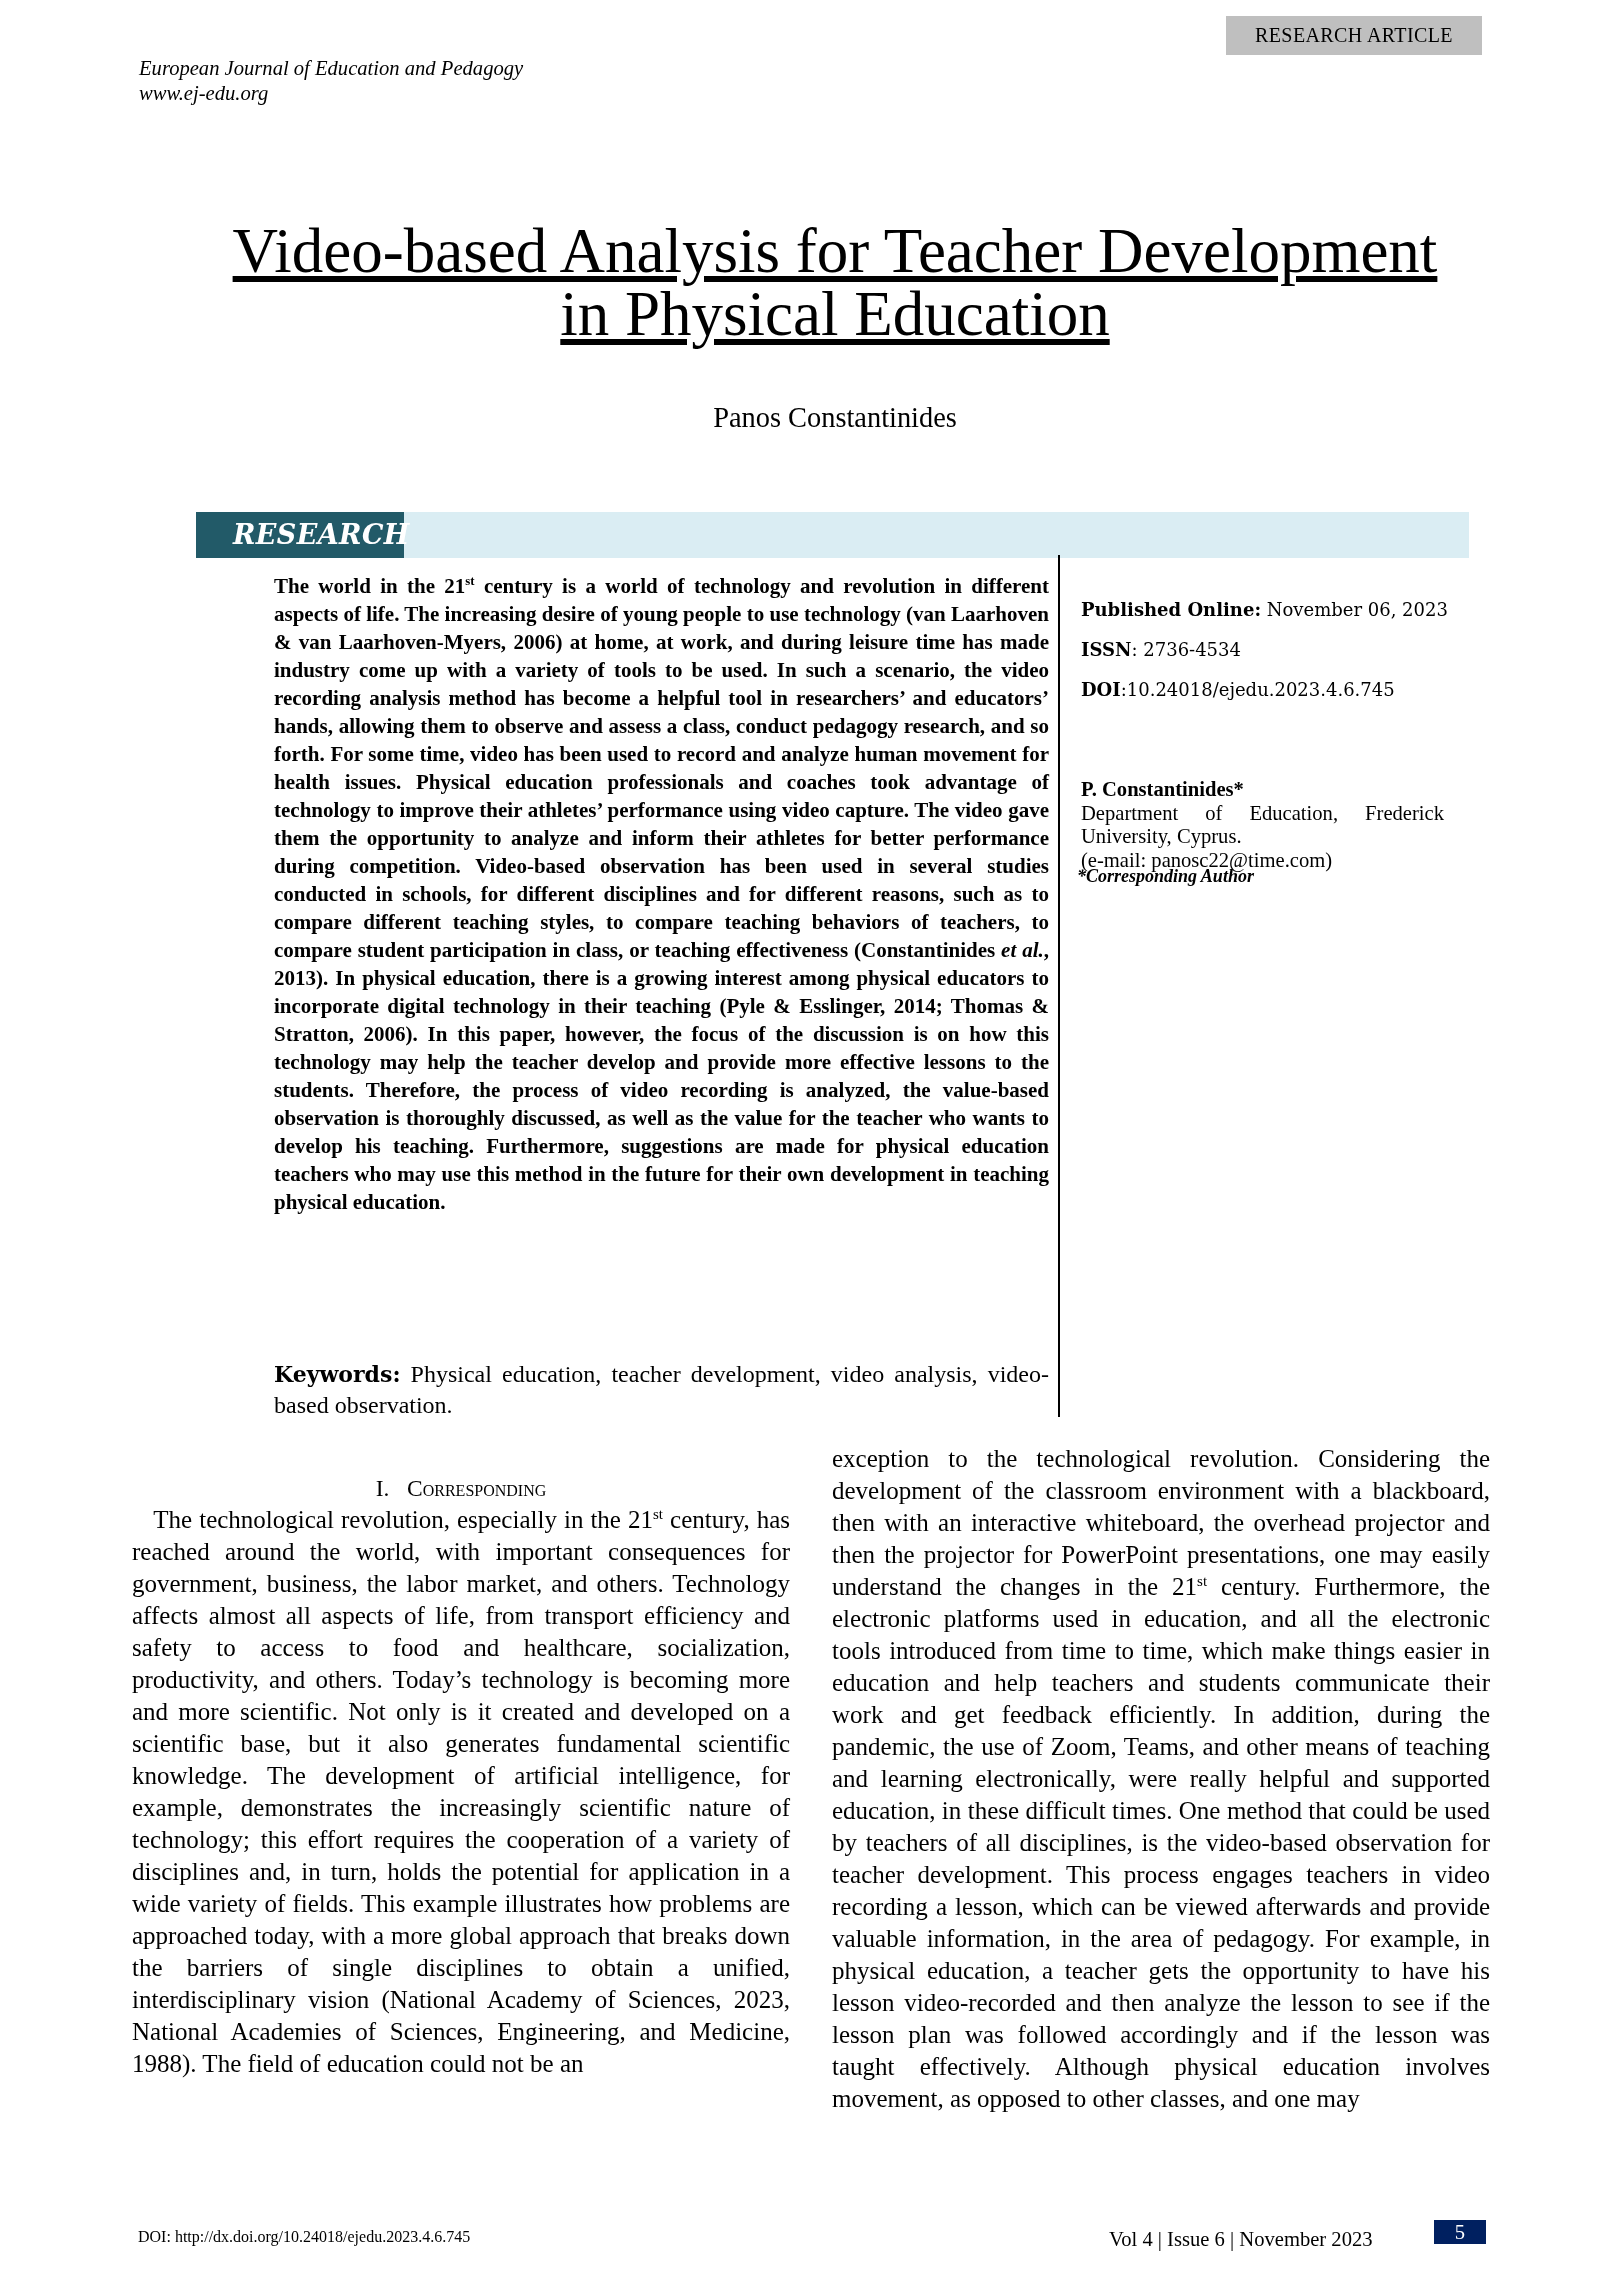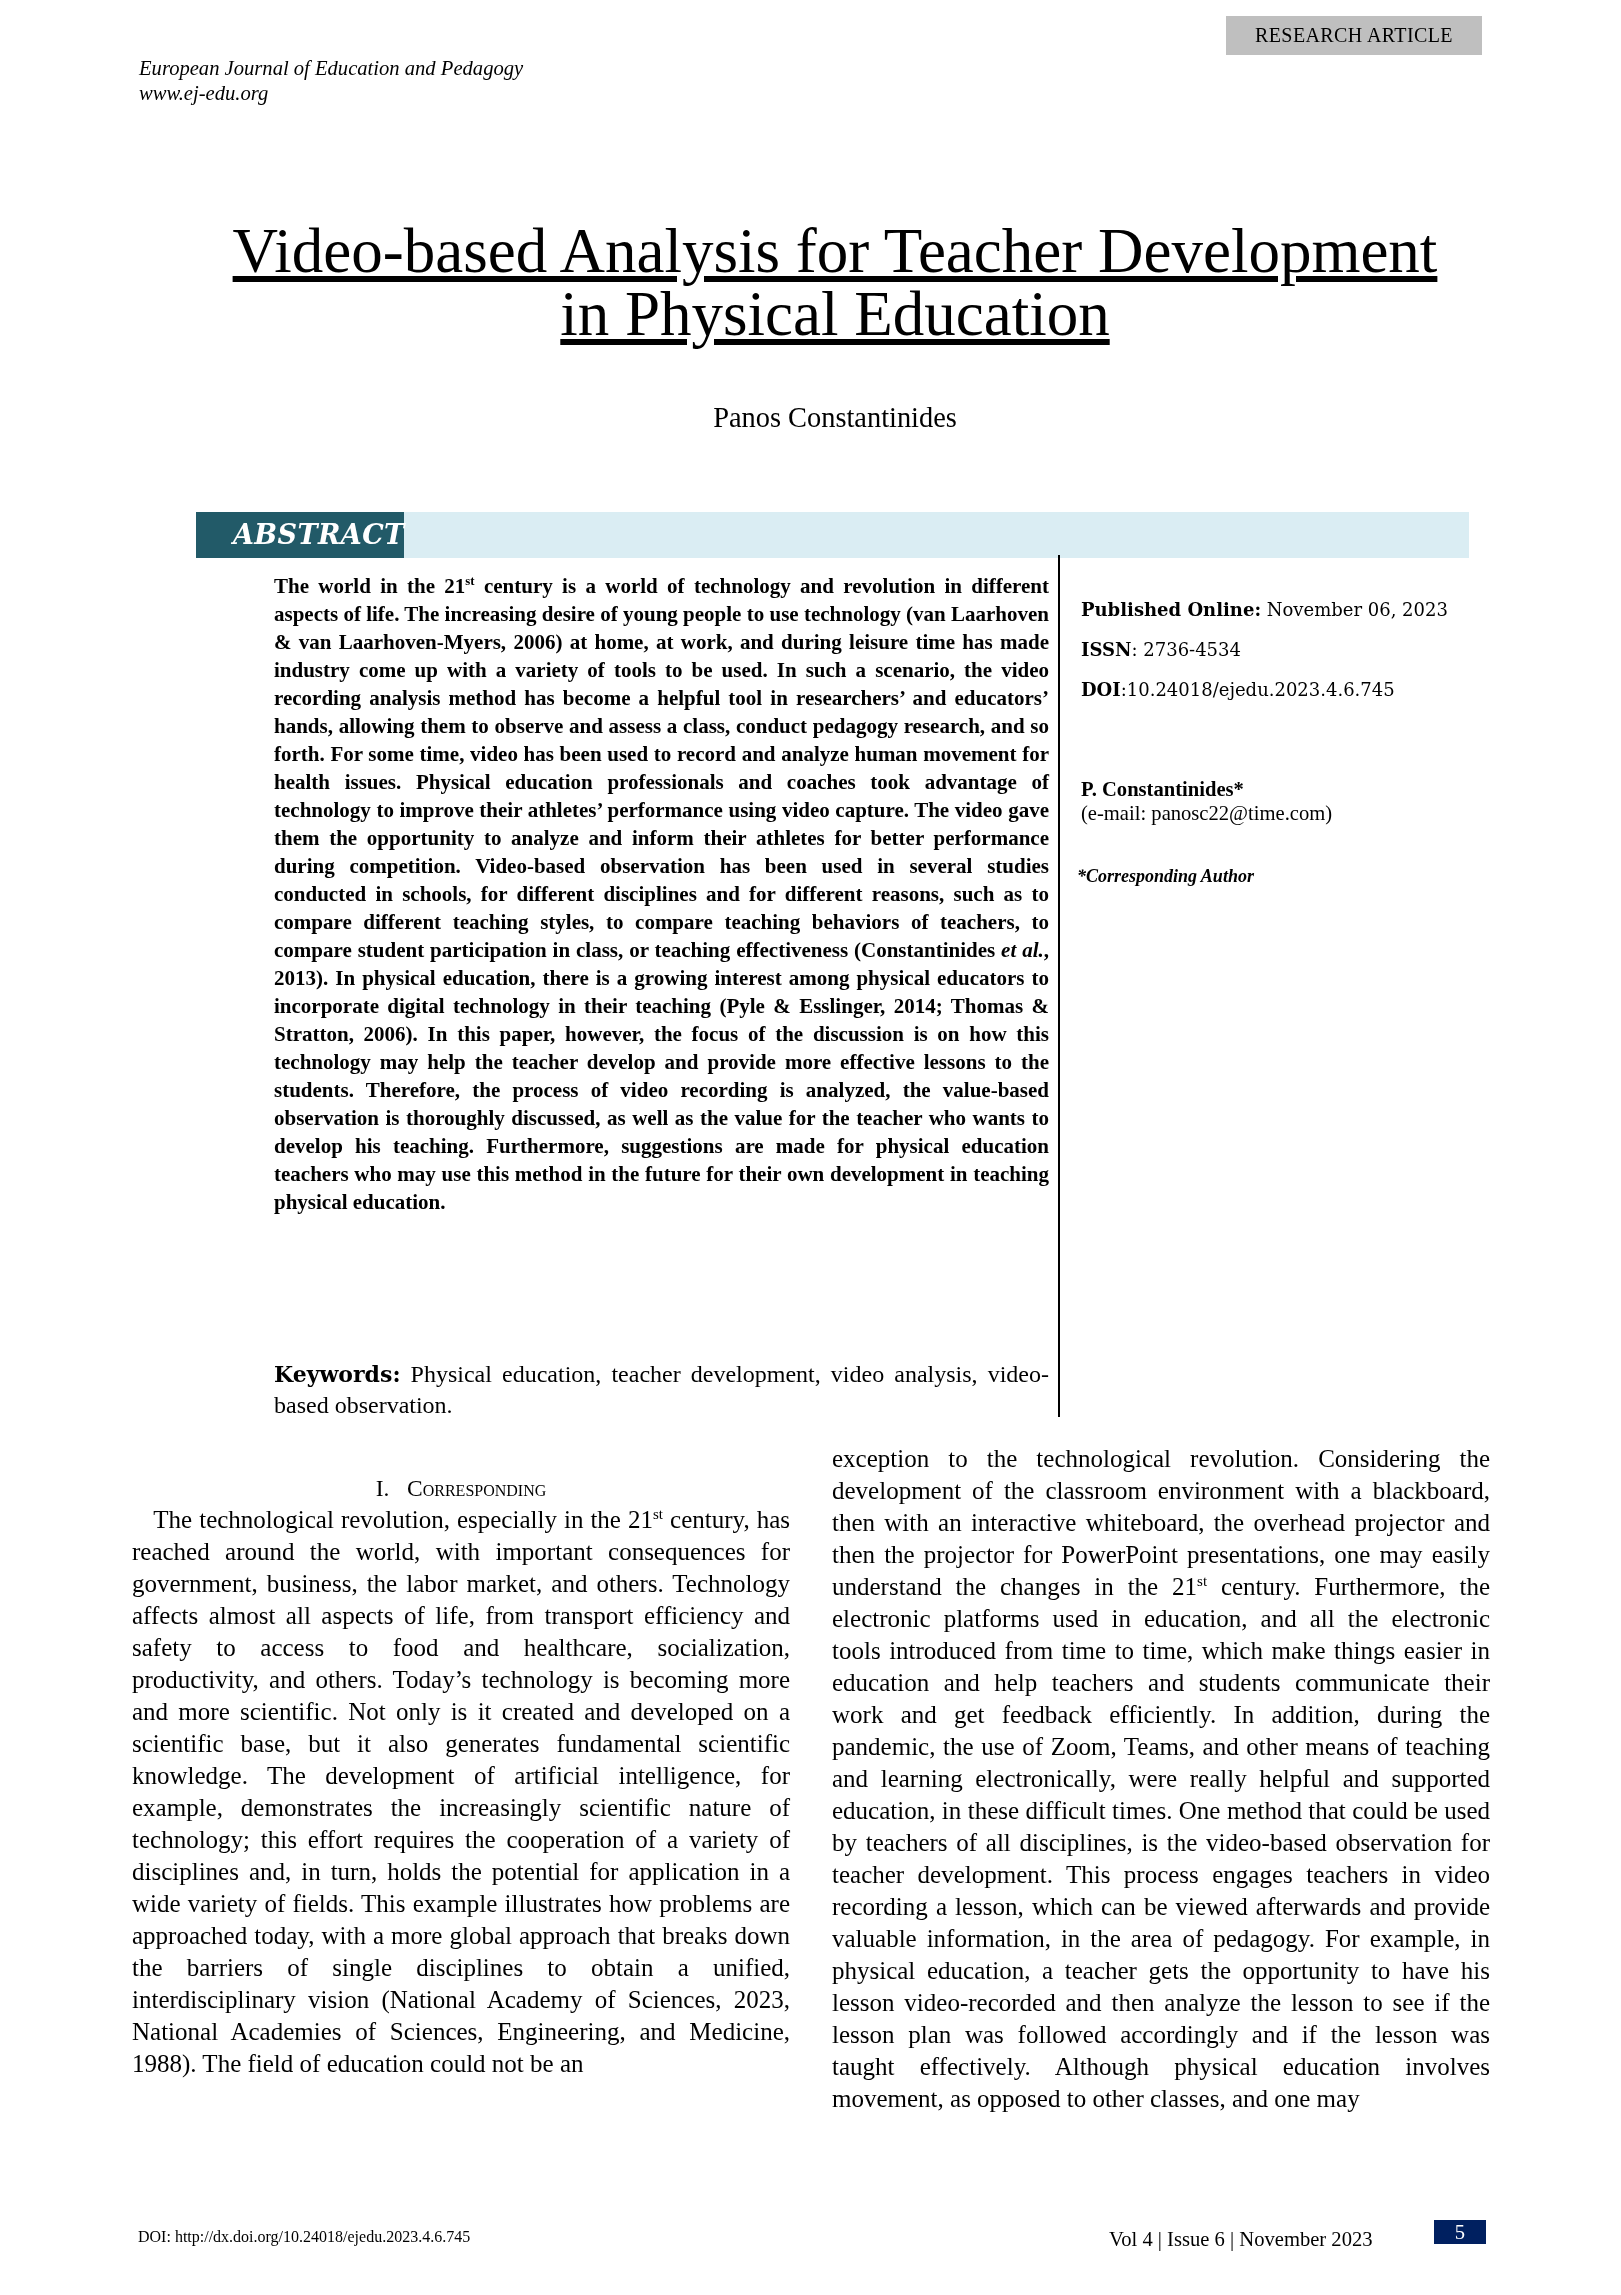--- a/index.html
+++ b/index.html
@@ -57,36 +57,37 @@
   <div>European Journal of Education and Pedagogy</div>
   <div>www.ej-edu.org</div>
 </div>
 
 <div class="abs badge">RESEARCH ARTICLE</div>
 
 <div class="abs title">Video-based Analysis for Teacher Development in Physical Education</div>
 <div class="abs author">Panos Constantinides</div>
 
 <div class="abs abs-band"></div>
-<div class="abs abs-tab">ABSTRACT</div>
+<div class="abs abs-tab">RESEARCH</div>
 
 <div class="abs abstract-text"><span>The world in the 21</span><sup>st</sup><span> century is a world of technology and revolution in different aspects of life. The increasing desire of young people to use technology (van Laarhoven &amp; van Laarhoven-Myers, 2006) at home, at work, and during leisure time has made industry come up with a variety of tools to be used. In such a scenario, the video recording analysis method has become a helpful tool in researchers’ and educators’ hands, allowing them to observe and assess a class, conduct pedagogy research, and so forth.  For some time, video has been used to record and analyze human movement for health issues. Physical education professionals and coaches took advantage of technology to improve their athletes’ performance using video capture. The video gave them the opportunity to analyze and inform their athletes for better performance during competition. Video-based observation has been used in several studies conducted in schools, for different disciplines and for different reasons, such as to compare different teaching styles, to compare teaching behaviors of teachers, to compare student  participation in class, or teaching effectiveness (Constantinides </span><i>et al.</i><span>, 2013). In physical education, there is a growing interest among physical educators to incorporate digital technology in their teaching (Pyle &amp; Esslinger, 2014; Thomas &amp; Stratton, 2006). In this paper, however, the focus of the discussion is on how this technology may help the teacher develop and provide more effective lessons to the students. Therefore, the process of video recording is analyzed, the value-based observation is thoroughly discussed, as well as the value for the teacher who wants to develop his teaching. Furthermore, suggestions are made for physical education teachers who may use this method in the future for their own development in teaching physical education.</span></div>
 
 <div class="abs keywords"><span class="kw-label">Keywords:</span><span> Physical education, teacher development, video analysis, video-based observation.</span></div>
 
 <div class="abs vrule"></div>
 
 <div class="abs meta">
   <p><span class="lbl">Published Online:</span><span class="val"> November 06, 2023</span></p>
   <p><span class="lbl">ISSN</span><span class="val">: 2736-4534</span></p>
   <p><span class="lbl">DOI</span><span class="val">:10.24018/ejedu.2023.4.6.745</span></p>
 </div>
 
 <div class="abs affil">
   <div class="name">P. Constantinides*</div>
+  <div>Department of Education, Frederick University, Cyprus.</div>
   <div>(e-mail: panosc22@time.com)</div>
 </div>
 
 <div class="abs corr">*Corresponding Author</div>
 
 <div class="abs sec-head"><span>I.</span>&nbsp;&nbsp; <span class="sc">Corresponding</span></div>
 
 <div class="abs col col-left"><span class="indent"></span><span>The technological revolution, especially in the 21</span><sup>st</sup><span> century, has reached around the world, with important consequences for government, business, the labor market, and others. Technology affects almost all aspects of life, from transport efficiency and safety to access to food and healthcare, socialization, productivity, and others. Today’s technology is becoming more and more scientific. Not only is it created and developed on a scientific base, but it also generates fundamental scientific knowledge. The development of artificial intelligence, for example, demonstrates the increasingly scientific nature of technology; this effort requires the cooperation of a variety of disciplines and, in turn, holds the potential for application in a wide variety of fields. This example illustrates how problems are approached today, with a more global approach that breaks down the barriers of single disciplines to obtain a unified, interdisciplinary vision (National Academy of Sciences, 2023, National Academies of Sciences, Engineering, and Medicine, 1988). The field of education could not be an</span></div>
 
 <div class="abs col col-right"><span>exception to the technological revolution. Considering the development of the classroom environment with a blackboard, then with an interactive whiteboard, the overhead projector and then the projector for PowerPoint presentations, one may easily understand the changes in the 21</span><sup>st</sup><span> century. Furthermore, the electronic platforms used in education, and all the electronic tools introduced from time to time, which make things easier in education and help teachers and students communicate their work and get feedback efficiently. In addition, during the pandemic, the use of Zoom, Teams, and other means of teaching and learning electronically, were really helpful and supported education, in these difficult times. One method that could be used by teachers of all disciplines, is the video-based observation for teacher development. This process engages teachers in video recording a lesson, which can be viewed afterwards and provide valuable information, in the area of pedagogy. For example, in physical education, a teacher gets the opportunity to have his lesson video-recorded and then analyze the lesson to see if the lesson plan was followed accordingly and if the lesson was taught effectively. Although physical education involves movement, as opposed to other classes, and one may</span></div>

